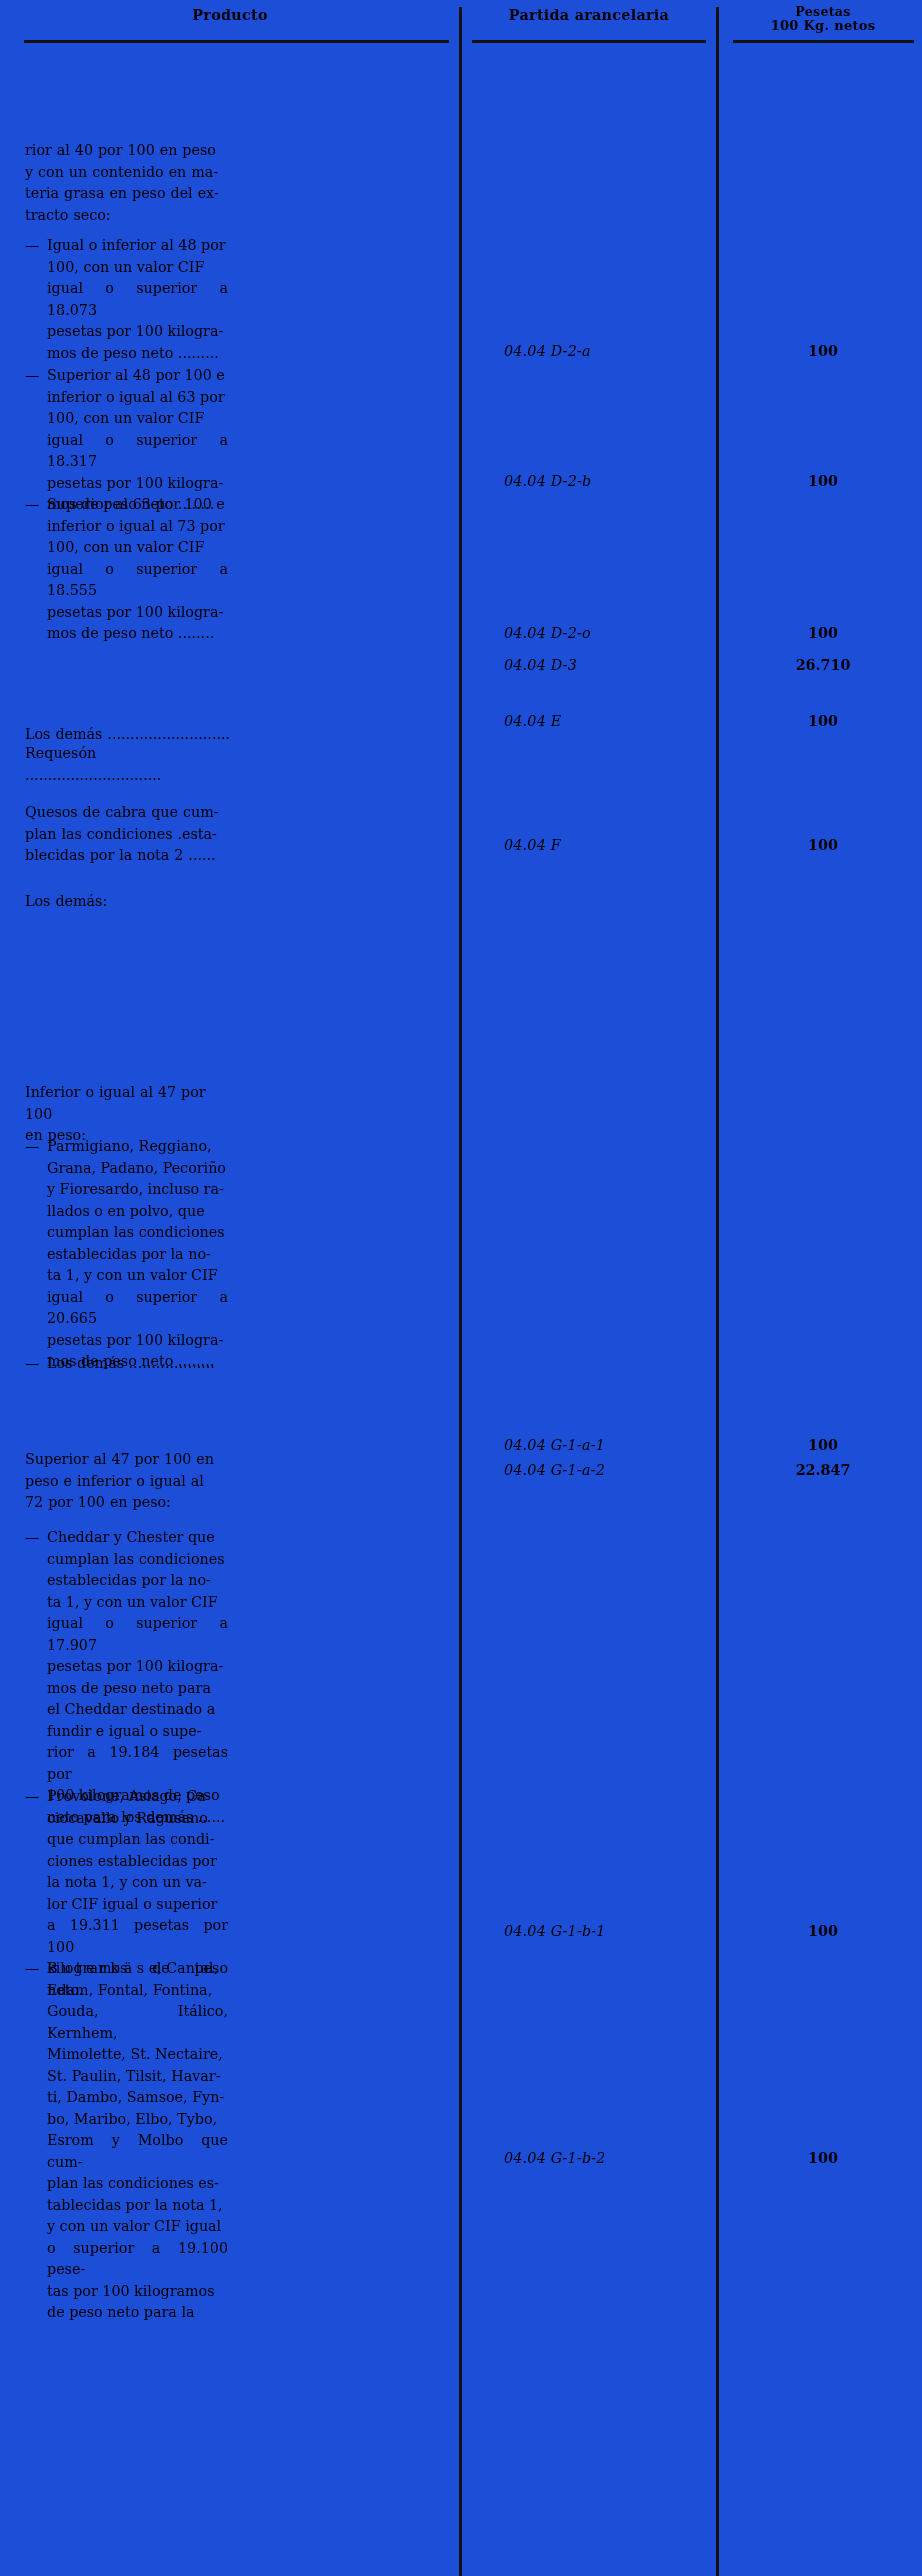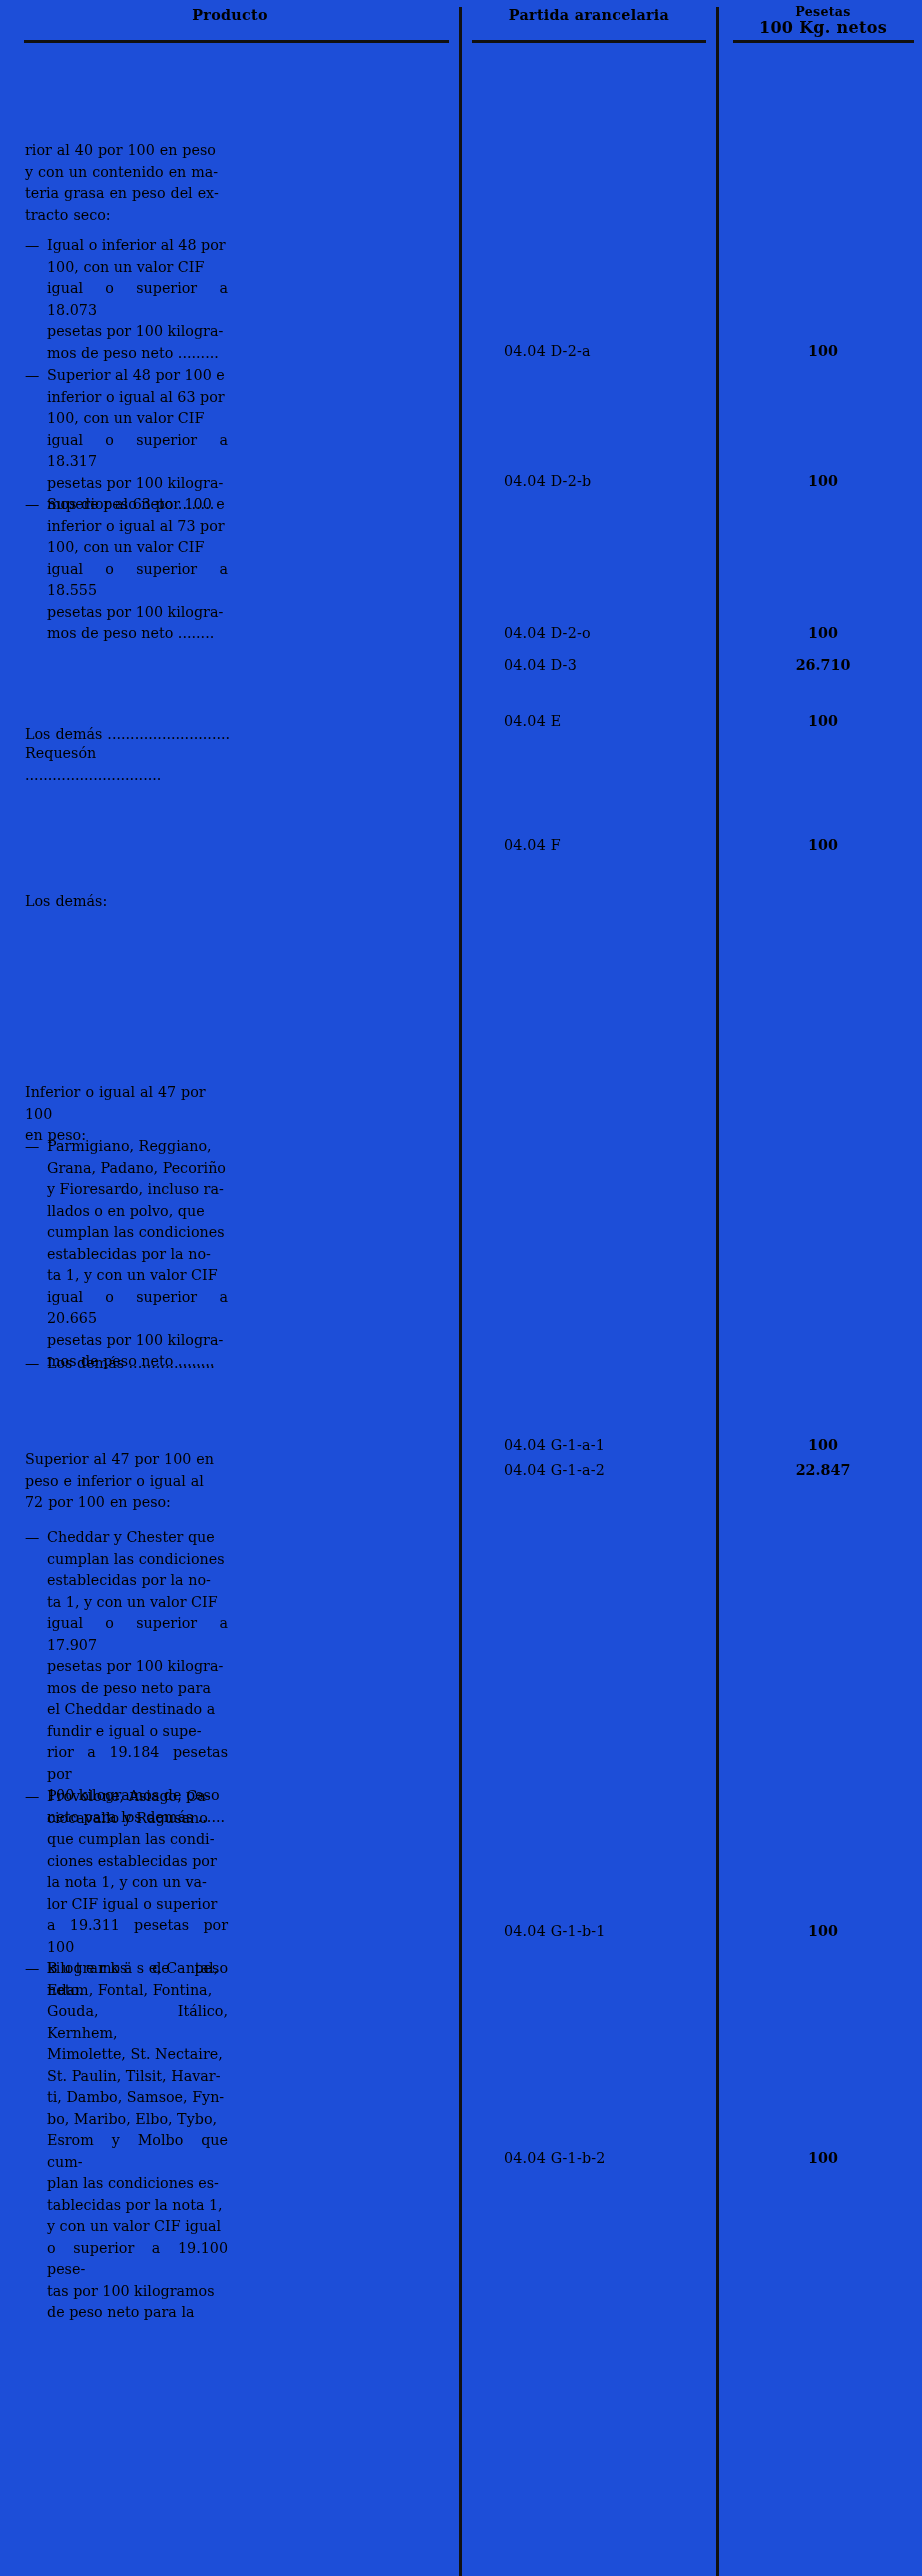--- a/index.html
+++ b/index.html
@@ -50,21 +50,21 @@
   }
   .th-partida {
     left: 467px; width: 244px; top: 6.7px;
     font-size: 14.3px;
   }
   .th-pesetas {
     left: 724px; width: 198px; top: 5px;
     font-size: 12.6px;
     line-height: 1.12;
   }
-  .th-pesetas .l2 { font-size: 16px; display: block; }
+  .th-pesetas .l2 { font-size: 13px; display: block; }
 
   .hrule {
     position: absolute;
     height: 2.5px;
     background: #111111;
     top: 40px;
   }
   .hrule.h1 { left: 23.5px;  width: 425px; }
   .hrule.h2 { left: 472px; width: 234px; }
   .hrule.h3 { left: 733px; width: 181px; }
@@ -102,20 +102,21 @@
     text-align-last: left;
     white-space: pre-line;
   }
 
   .code {
     position: absolute;
     font-size: 14.3px;
     line-height: 21.5px;
     letter-spacing: 0.2px;
     text-align: center;
+    font-style: italic;
   }
   .amount {
     position: absolute;
     font-size: 14.3px;
     line-height: 21.5px;
     font-weight: 700;
     text-align: center;
     width: 198px;
     left: 724px;
   }
@@ -171,20 +172,23 @@
 100, con un valor CIF
 igual o superior a 18.555
 pesetas por 100 kilogra-
 mos de peso neto ........</span>
   </div>
 
   <div class="blk p-root nojust" style="top:692px; width:208px;">Los demás ...........................</div>
 
   <div class="blk p-root nojust" style="top:711px; width:208px;">Requesón ..............................</div>
 
+  <div class="blk p-root" style="top:770px; width:207px;">Quesos de cabra que cum-
+plan las condiciones .esta-
+blecidas por la nota 2 ......</div>
 
   <div class="blk p-root nojust" style="top:859px;">Los demás:</div>
 
 
   <div class="blk p-root nojust" style="top:1050px; width:212px;">Inferior o igual al 47 por 100
 en peso:</div>
 
   <div class="dashrow" style="top:1136px; left:25px; width:203px;">
     <span class="dashmark">—</span>
     <span class="dashtext">Parmigiano, Reggiano,

